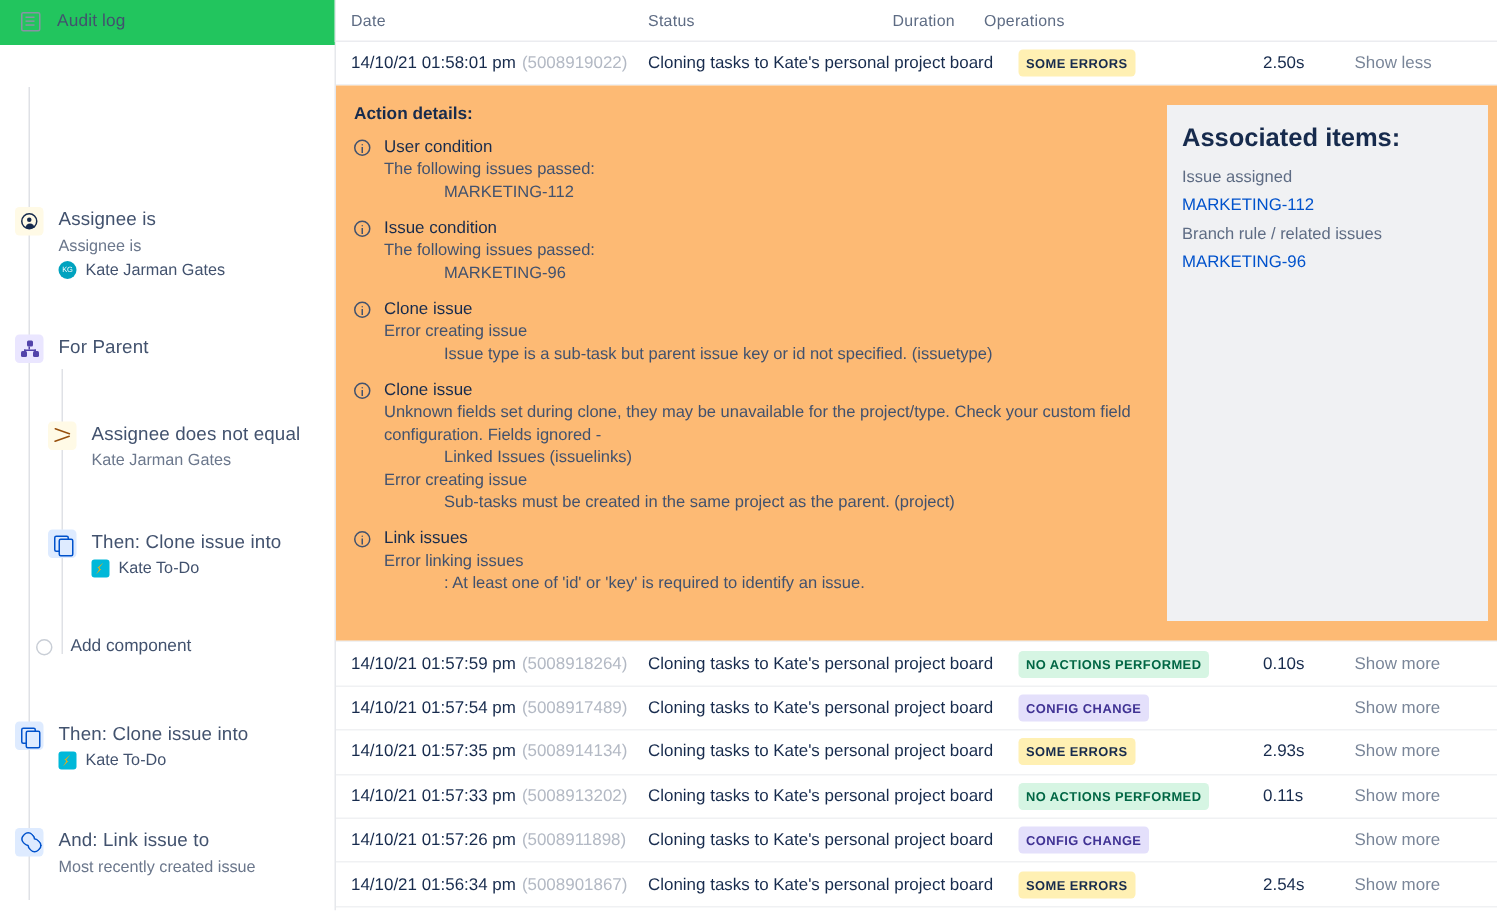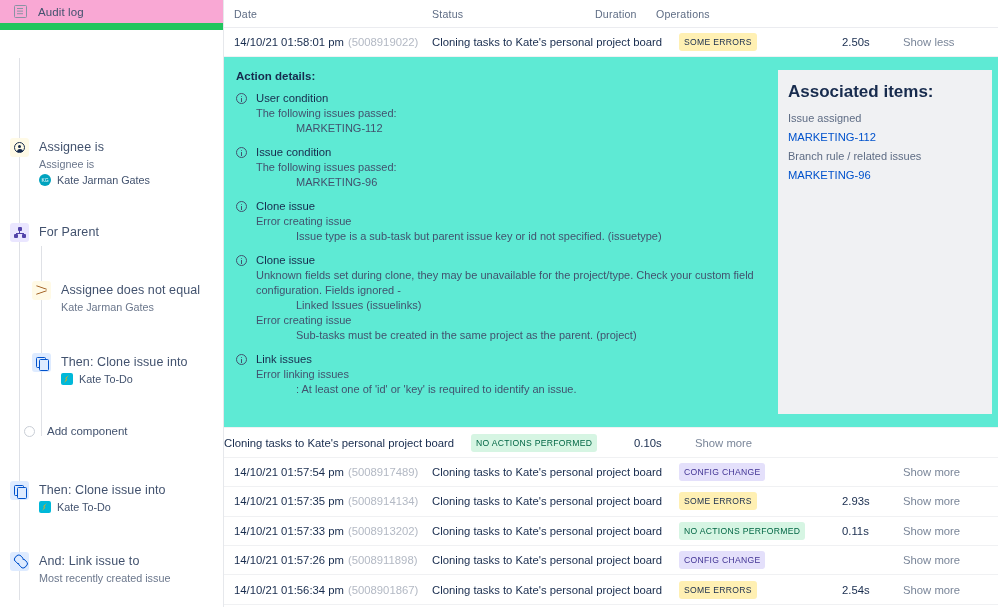--- a/index.html
+++ b/index.html
@@ -17,22 +17,22 @@
     width: 224px; height: 607px;
     flex: 0 0 224px;
     border-right: 1px solid #e6e8ec;
     position: relative;
     background: #fff;
   }
   .audit-header {
     height: 30px;
     display: flex; align-items: center;
     padding-left: 14px;
-    background: #f9a8d4;
-    border-bottom: 7px solid #22c55e;
+    background: #22c55e;
+    border-bottom: 2px solid #22c55e;
   }
   .audit-header .lbl {
     font-size: 11.5px; color: #42526e; margin-left: 11px;
     letter-spacing: .1px;
   }
   .doc-icon {
     width: 13px; height: 13px;
     border: 1.2px solid #8993a4; border-radius: 1.5px;
     position: relative; display: inline-block;
   }
@@ -179,29 +179,29 @@
   .c-ops { width: 90px; flex: 0 0 90px; }
 
   .date-main { color: #172b4d; }
   .date-id { color: #b3b9c4; margin-left: 4px; }
   .rule-txt { color: #172b4d; }
   .dur-txt { color: #172b4d; }
   .ops-link { color: #7a8699; cursor: pointer; }
 
   .badge {
     display: inline-block; padding: 4px 5px; border-radius: 3px;
-    font-size: 8.6px; font-weight: normal; letter-spacing: .3px;
+    font-size: 8.6px; font-weight: bold; letter-spacing: .3px;
   }
   .badge-errors { background: #fff0b3; color: #172b4d; }
   .badge-noact  { background: #d6f5e3; color: #006644; }
   .badge-config { background: #e4e0fb; color: #403294; }
 
   
   .detail {
-    display: flex; background: #5eead4;
+    display: flex; background: #fdba74;
     border-bottom: 1px solid #f0f1f3;
     padding: 13px 0 13px 0;
     height: 371px;
   }
   .detail-left { flex: 1; padding-left: 12px; padding-right: 10px; }
   .detail-title {
     font-size: 11.5px; font-weight: bold; color: #172b4d; margin-bottom: 9px;
   }
   .det-item { display: flex; margin-bottom: 9px; }
   .info-icon {
@@ -412,20 +412,21 @@
         <div class="assoc-title">Associated items:</div>
         <div class="assoc-lbl">Issue assigned</div>
         <div class="assoc-link">MARKETING-112</div>
         <div class="assoc-lbl">Branch rule / related issues</div>
         <div class="assoc-link">MARKETING-96</div>
       </div>
     </div>
 
     <div id="rows-container">
         <div class="row">
+          <div class="c-date"><span class="date-main">14/10/21 01:57:59 pm</span><span class="date-id">(5008918264)</span></div>
           <div class="c-rule rule-txt">Cloning tasks to Kate's personal project board</div>
           <div class="c-status"><span class="badge badge-noact">NO ACTIONS PERFORMED</span></div>
           <div class="c-dur dur-txt">0.10s</div>
           <div class="c-ops"><span class="ops-link">Show more</span></div>
         </div>
         <div class="row">
           <div class="c-date"><span class="date-main">14/10/21 01:57:54 pm</span><span class="date-id">(5008917489)</span></div>
           <div class="c-rule rule-txt">Cloning tasks to Kate's personal project board</div>
           <div class="c-status"><span class="badge badge-config">CONFIG CHANGE</span></div>
           <div class="c-dur dur-txt"></div>

